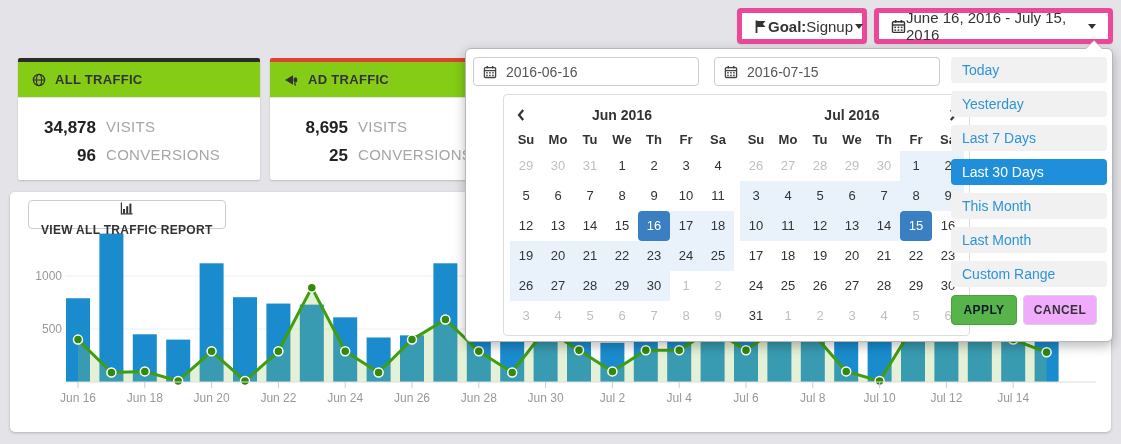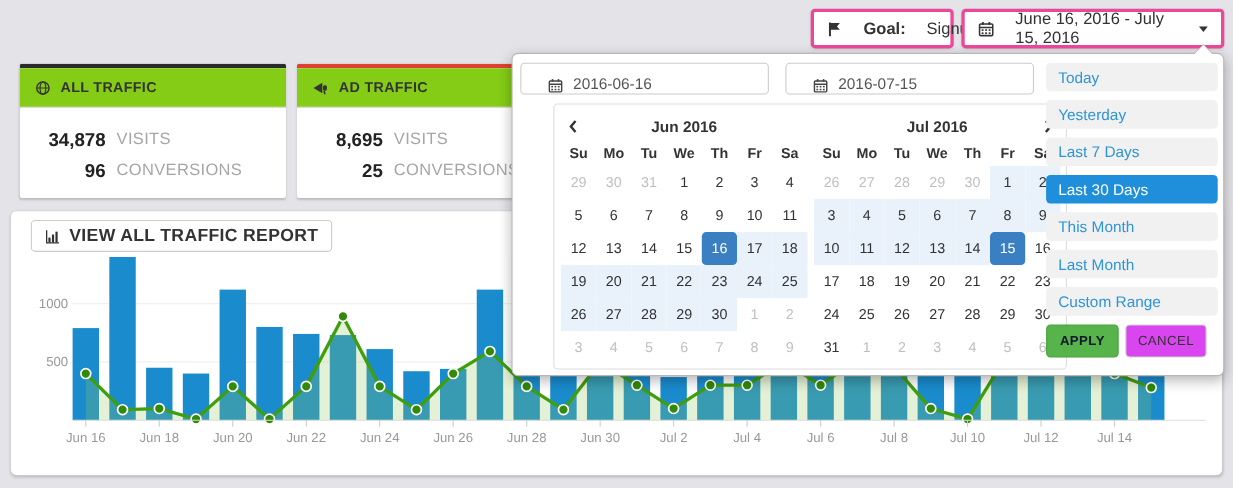--- a/index.html
+++ b/index.html
@@ -4,23 +4,23 @@
 <style>
   html,body{margin:0;padding:0;}
   .stage{position:relative;width:1121px;height:444px;background:#e4e4e8;overflow:hidden;
          font-family:"Liberation Sans",sans-serif;color:#333;}
   .abs{position:absolute;}
 
   
   .page-title{left:10px;top:8px;font-size:26px;color:#2089d5;font-weight:400;}
 
   
-  .top-btn{top:8px;height:36px;background:#fff;border:3px solid #ec4899;border-radius:4px;
+  .top-btn{top:8px;height:36px;background:#fff;border:5px solid #ec4899;border-radius:4px;
            box-shadow:0 1px 2px rgba(0,0,0,.08);display:flex;align-items:center;
-           font-size:15px;color:#333;box-sizing:border-box;padding:0 12px;gap:19px;cursor:pointer;z-index:20;}
+           font-size:15px;color:#333;box-sizing:border-box;padding:0 12px;gap:0;cursor:pointer;z-index:20;}
   .goal-btn{left:737px;width:130px;}
   .date-btn{left:874px;width:239px;}
   .caret{width:0;height:0;border-left:4px solid transparent;border-right:4px solid transparent;
          border-top:5px solid #333;margin-left:2px;}
   .bold{font-weight:bold;}
 
   
   .card{top:58px;width:242px;background:#fff;border-radius:2px;
         box-shadow:0 1px 2px rgba(0,0,0,.18);z-index:5;}
   .card.c0{left:18px;border-top:4px solid #2b2b2b;}
@@ -31,32 +31,32 @@
   .card-body{padding:12px 14px 14px;}
   .stat-row{display:flex;align-items:flex-start;gap:10px;margin-top:8px;}
   .stat-val{width:64px;text-align:right;font-size:17px;font-weight:bold;color:#222;}
   .stat-lab{font-size:15px;color:#a6a6a6;letter-spacing:.3px;}
 
   
   .chart-panel{left:10px;top:192px;width:1101px;height:240px;background:#fff;border-radius:5px;
                box-shadow:0 1px 3px rgba(0,0,0,.22);}
   .report-btn{left:18px;top:8px;height:27px;display:flex;align-items:center;gap:8px;
               padding:0 12px;background:#fff;border:1px solid #ccc;border-radius:4px;
-              font-size:16px;font-weight:bold;letter-spacing:.3px;color:#333;cursor:pointer;z-index:6;}
+              font-size:12px;font-weight:bold;letter-spacing:.3px;color:#333;cursor:pointer;z-index:6;flex-direction:column;}
   svg.chart{position:absolute;left:0;top:0;}
 
   
   .dropdown{left:465px;top:48px;width:648px;height:294px;background:#fff;border:1px solid #b7b7b7;
             border-radius:6px;box-shadow:0 4px 12px rgba(0,0,0,.28);z-index:30;box-sizing:border-box;}
   .dropdown::before{content:"";position:absolute;top:-9px;right:9px;
       border-left:9px solid transparent;border-right:9px solid transparent;border-bottom:9px solid #b7b7b7;}
   .dropdown::after{content:"";position:absolute;top:-8px;right:10px;
       border-left:8px solid transparent;border-right:8px solid transparent;border-bottom:8px solid #fff;}
   .dp-input{top:8px;width:226px;height:29px;border:1px solid #ccc;border-radius:4px;background:#fff;
-            display:flex;align-items:flex-end;gap:7px;padding:0 24px;box-sizing:border-box;}
+            display:flex;align-items:center;gap:7px;padding:0 9px;box-sizing:border-box;}
   .dp-input input{border:none;outline:none;font-size:14px;color:#555;width:100%;
                   font-family:"Liberation Sans",sans-serif;background:transparent;}
   .in0{left:7px;} .in1{left:248px;}
   .cal-box{left:7px;top:45px;width:467px;height:242px;border:1px solid #ddd;border-radius:4px;box-sizing:border-box;margin-left:30px;}
   .month{position:absolute;top:6px;width:224px;}
   .month.m0{left:6px;} .month.m1{left:236px;}
   .m-head{position:relative;height:28px;line-height:28px;text-align:center;font-size:14px;font-weight:bold;}
   .nav{position:absolute;top:0;width:22px;height:28px;display:flex;align-items:center;justify-content:center;cursor:pointer;}
   .nav.prev{left:0;} .nav.next{right:0;}
   .grid{display:grid;grid-template-columns:repeat(7,32px);}
@@ -66,22 +66,22 @@
   .day.r{background:#e9f2fa;}
   .day.a{background:#3a7fc1;color:#fff;border-radius:4px;}
 
   
   .preset{left:485px;width:156px;height:26px;line-height:26px;border-radius:4px;background:#f1f1f1;
           color:#2e94d8;font-size:14px;padding-left:11px;box-sizing:border-box;cursor:pointer;}
   .preset.active{background:#1f8fdb;color:#fff;}
   .btn-apply{left:485px;top:246px;width:64px;height:28px;background:#56b44b;border:1px solid #48a33d;
              border-radius:4px;color:#0f172a;font-size:12px;font-weight:bold;letter-spacing:.4px;
              display:flex;align-items:center;justify-content:center;cursor:pointer;}
-  .btn-cancel{left:557px;top:246px;width:72px;height:28px;background:#d946ef;border:1px solid #d4d4d4;
-              border-radius:4px;color:#333;font-size:12px;font-weight:normal;letter-spacing:.4px;
+  .btn-cancel{left:557px;top:246px;width:72px;height:28px;background:#f0abfc;border:1px solid #d4d4d4;
+              border-radius:4px;color:#333;font-size:12px;font-weight:bold;letter-spacing:.4px;
               display:flex;align-items:center;justify-content:center;cursor:pointer;}
   .icon{display:inline-flex;align-items:center;justify-content:center;}
 </style>
 </head>
 <body>
 
 <div class="stage">
 
 
   <div class="abs top-btn goal-btn">

